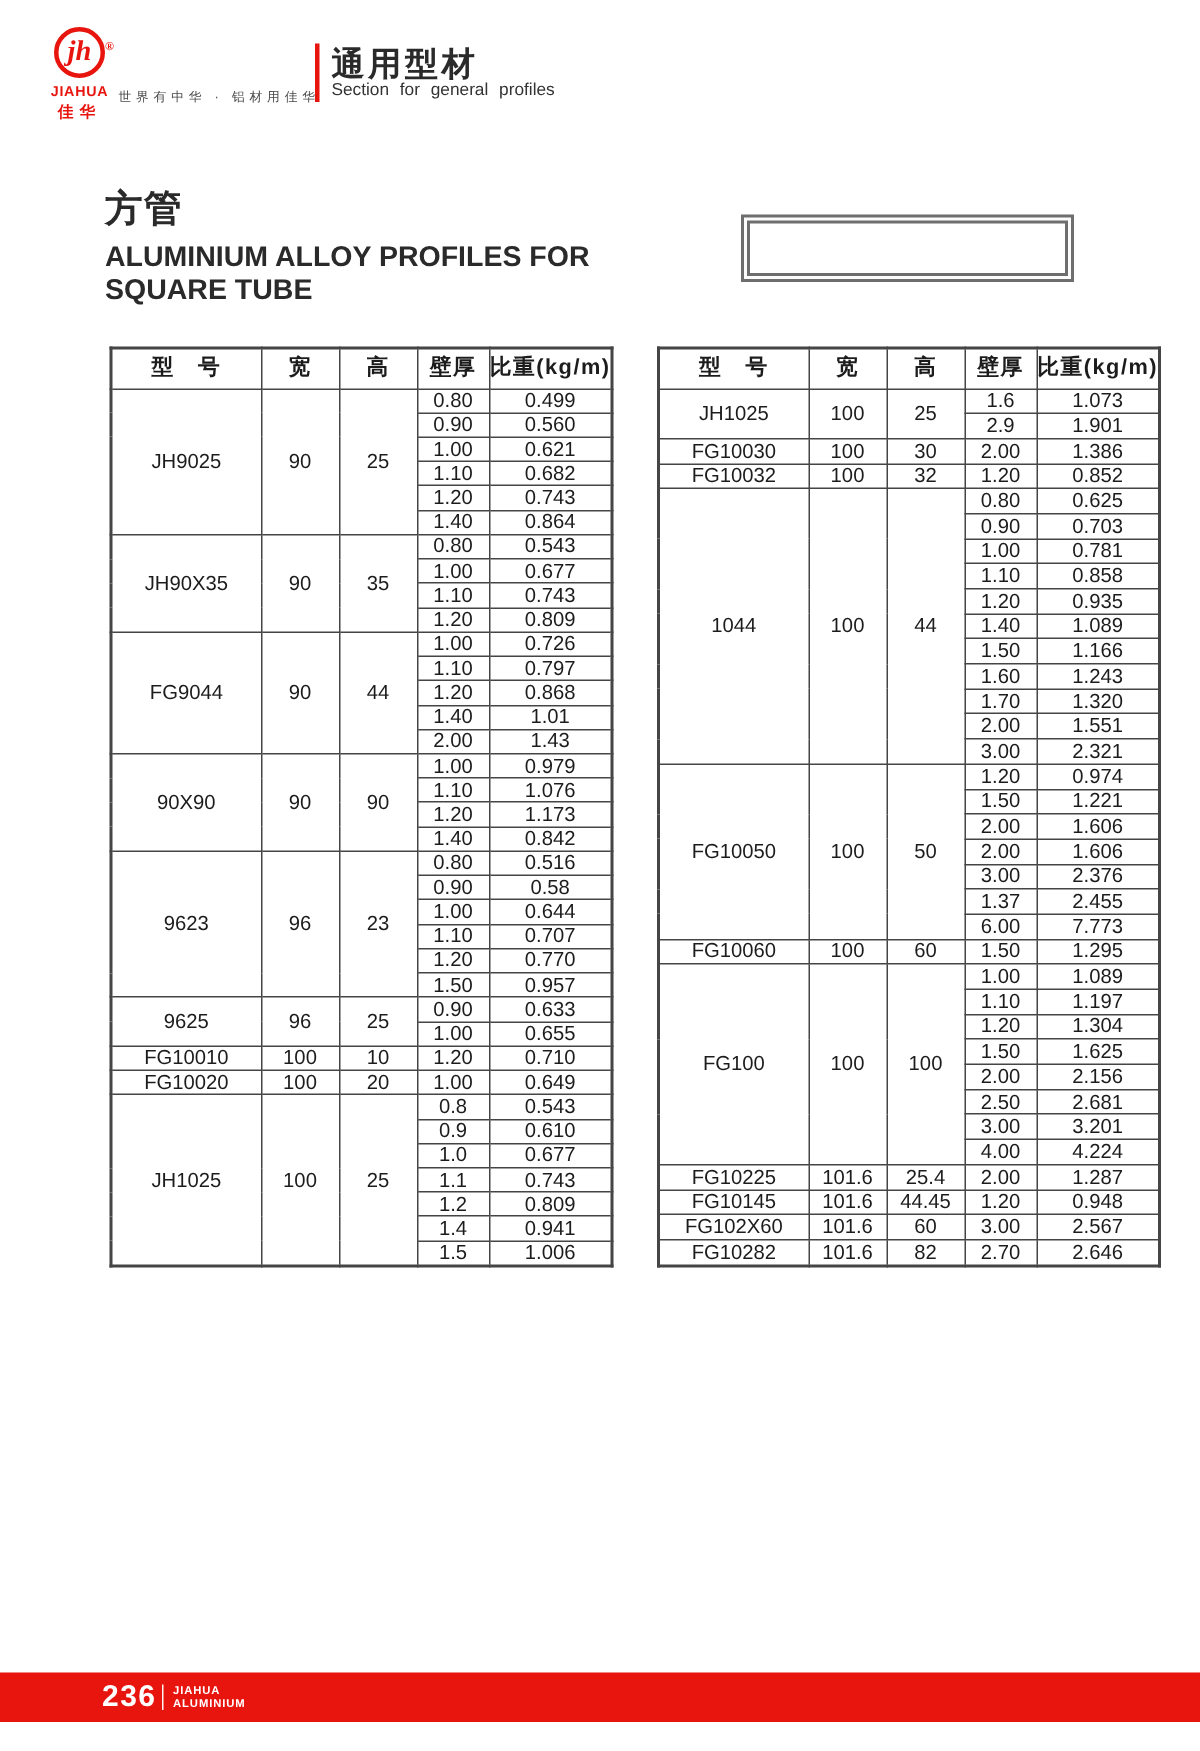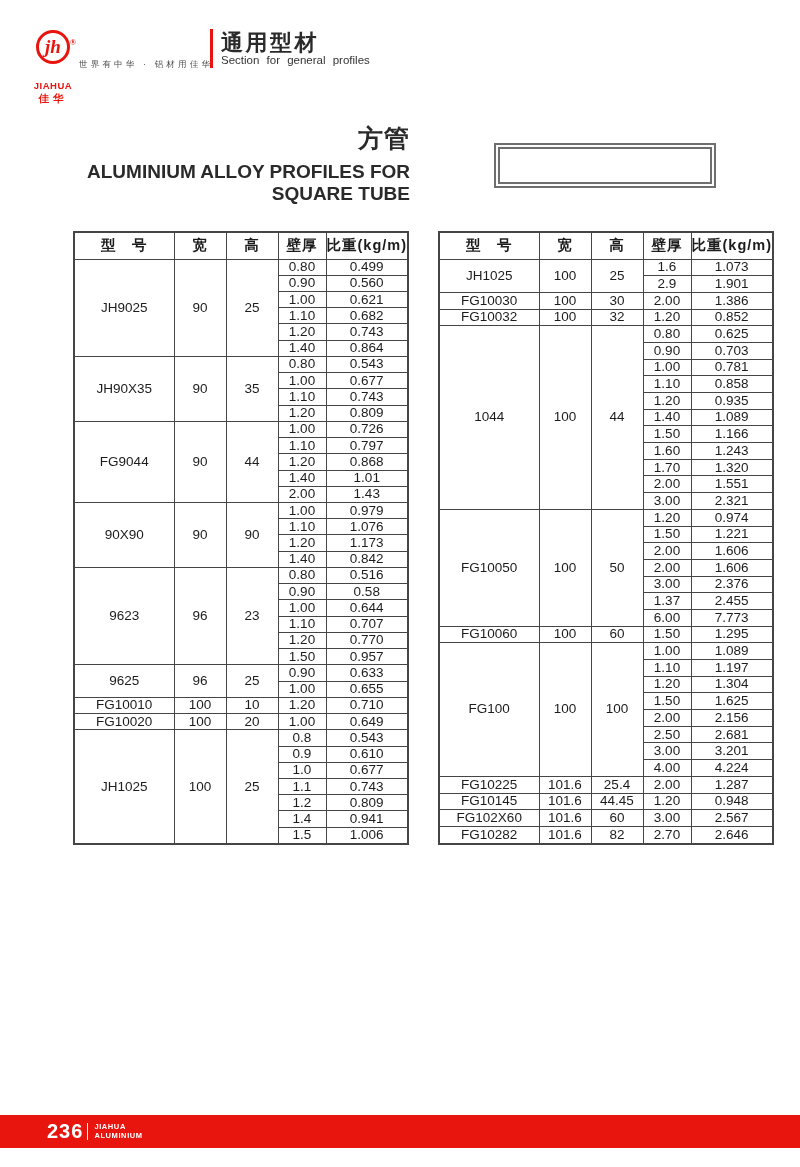--- a/index.html
+++ b/index.html
@@ -8,32 +8,32 @@
     --text-main:#1f1f1f;
   }
   *{box-sizing:border-box;}
   html,body{margin:0;padding:0;background:#ffffff;}
   body{font-family:"Liberation Sans","DejaVu Sans",sans-serif;color:var(--text-main);}
   .page{position:relative;width:800px;height:1167px;background:#ffffff;overflow:hidden;}
 
   
   .masthead{position:absolute;left:0;top:0;width:800px;height:100px;}
   .logo-badge{position:absolute;left:24px;top:14px;width:58px;text-align:center;}
-  .logo-circle{position:relative;margin:16px auto;width:34px;height:34px;border:3px solid var(--accent-red);border-radius:50%;color:var(--accent-red);font-style:italic;font-weight:bold;font-size:19px;line-height:28px;font-family:"Liberation Serif","DejaVu Serif",serif;}
+  .logo-circle{position:relative;margin:4px auto;width:34px;height:34px;border:3px solid var(--accent-red);border-radius:50%;color:var(--accent-red);font-style:italic;font-weight:bold;font-size:19px;line-height:28px;font-family:"Liberation Serif","DejaVu Serif",serif;}
   .registered{position:absolute;right:-9px;top:-4px;font-size:8px;font-style:normal;font-weight:bold;color:var(--accent-red);}
   .logo-name-en{margin-top:1px;color:var(--accent-red);font-weight:bold;font-size:9.5px;letter-spacing:0.5px;}
   .logo-name-cn{color:var(--accent-red);font-weight:bold;font-size:10.5px;letter-spacing:4px;margin-top:1px;}
   .brand-title{position:absolute;left:76px;top:24px;font-size:31px;font-weight:bold;color:#2a2a2a;letter-spacing:2px;}
   .brand-tagline{position:absolute;left:79px;top:59px;font-size:8.5px;color:#4a4a4a;letter-spacing:3.2px;}
   .head-divider{position:absolute;left:210px;top:29px;width:3px;height:39px;background:var(--accent-red);}
   .category-cn{position:absolute;left:221px;top:28px;font-size:22px;font-weight:bold;color:#2a2a2a;letter-spacing:2.5px;}
   .category-en{position:absolute;left:221px;top:54px;font-size:11.5px;color:#333;word-spacing:4px;}
 
   
-  .title-block{position:absolute;left:70px;top:122px;width:340px;text-align:right;}
+  .title-block{position:absolute;left:70px;top:122px;width:340px;text-align:left;}
   .title-cn{font-size:25px;color:#2a2a2a;font-weight:600;letter-spacing:1px;}
   .title-en{font-size:19px;color:#2a2a2a;font-weight:700;margin-top:6px;}
   .title-note{font-size:14px;color:#2a2a2a;font-weight:600;margin-top:4px;}
 
   
   .tube-outer{position:absolute;left:494px;top:143px;width:222px;height:45px;border:2px solid #6e6e6e;padding:2px;background:#fcfcfc;}
   .tube-inner{width:100%;height:100%;border:2px solid #6e6e6e;background:#ffffff;}
 
   
   .spec-table{position:absolute;top:231px;width:334px;height:614px;border-collapse:collapse;table-layout:fixed;border:2px solid var(--border-dark);}
@@ -42,21 +42,21 @@
   .spec-table col.c-model{width:100px;}
   .spec-table col.c-w{width:52px;}
   .spec-table col.c-h{width:52px;}
   .spec-table col.c-wall{width:48px;}
   .spec-table col.c-weight{width:82px;}
   .spec-table th,.spec-table td{border:1px solid var(--border-dark);text-align:center;vertical-align:middle;padding:0;line-height:1.05;overflow:hidden;}
   .spec-table th{height:27px;font-size:14.5px;font-weight:bold;color:#1c1c1c;letter-spacing:1px;}
   .spec-table td{font-size:13.5px;color:#1c1c1c;}
 
   
-  .footer-bar{position:absolute;left:0;top:1115px;width:800px;height:33px;background:var(--accent-red);display:flex;align-items:center;padding-left:47px;}
+  .footer-bar{position:absolute;left:0;top:1115px;width:800px;height:33px;background:var(--accent-red);display:flex;align-items:center;padding-left:68px;}
   .page-number{color:#ffffff;font-size:20px;font-weight:bold;letter-spacing:1px;}
   .footer-divider{width:1px;height:17px;background:#ffffff;margin:0 6px 0 4px;opacity:.95;}
   .footer-brand{color:#ffffff;font-size:7.5px;font-weight:bold;line-height:1.15;letter-spacing:0.6px;}
 </style>
 </head>
 <body>
 
 <div class="page">
 
   <div class="masthead">

